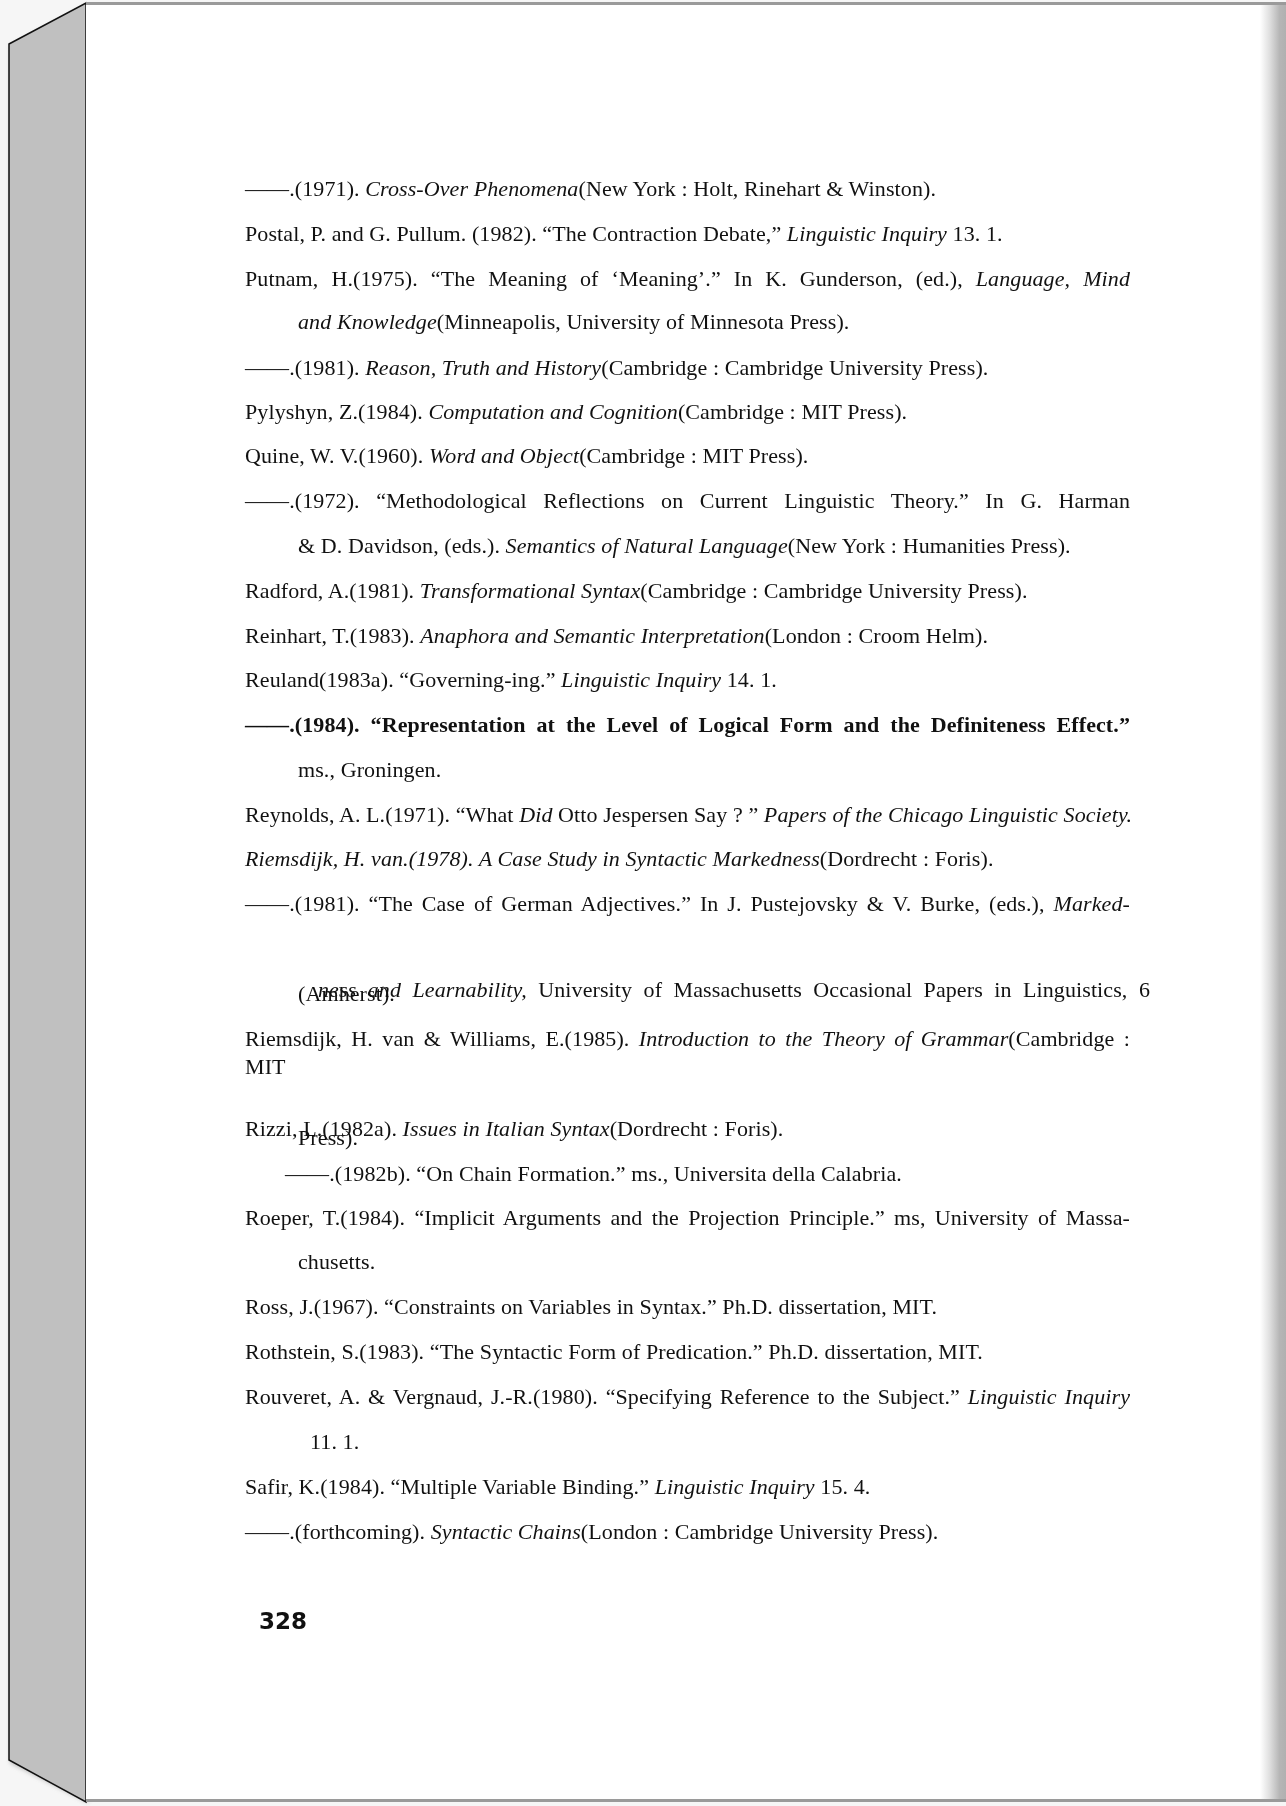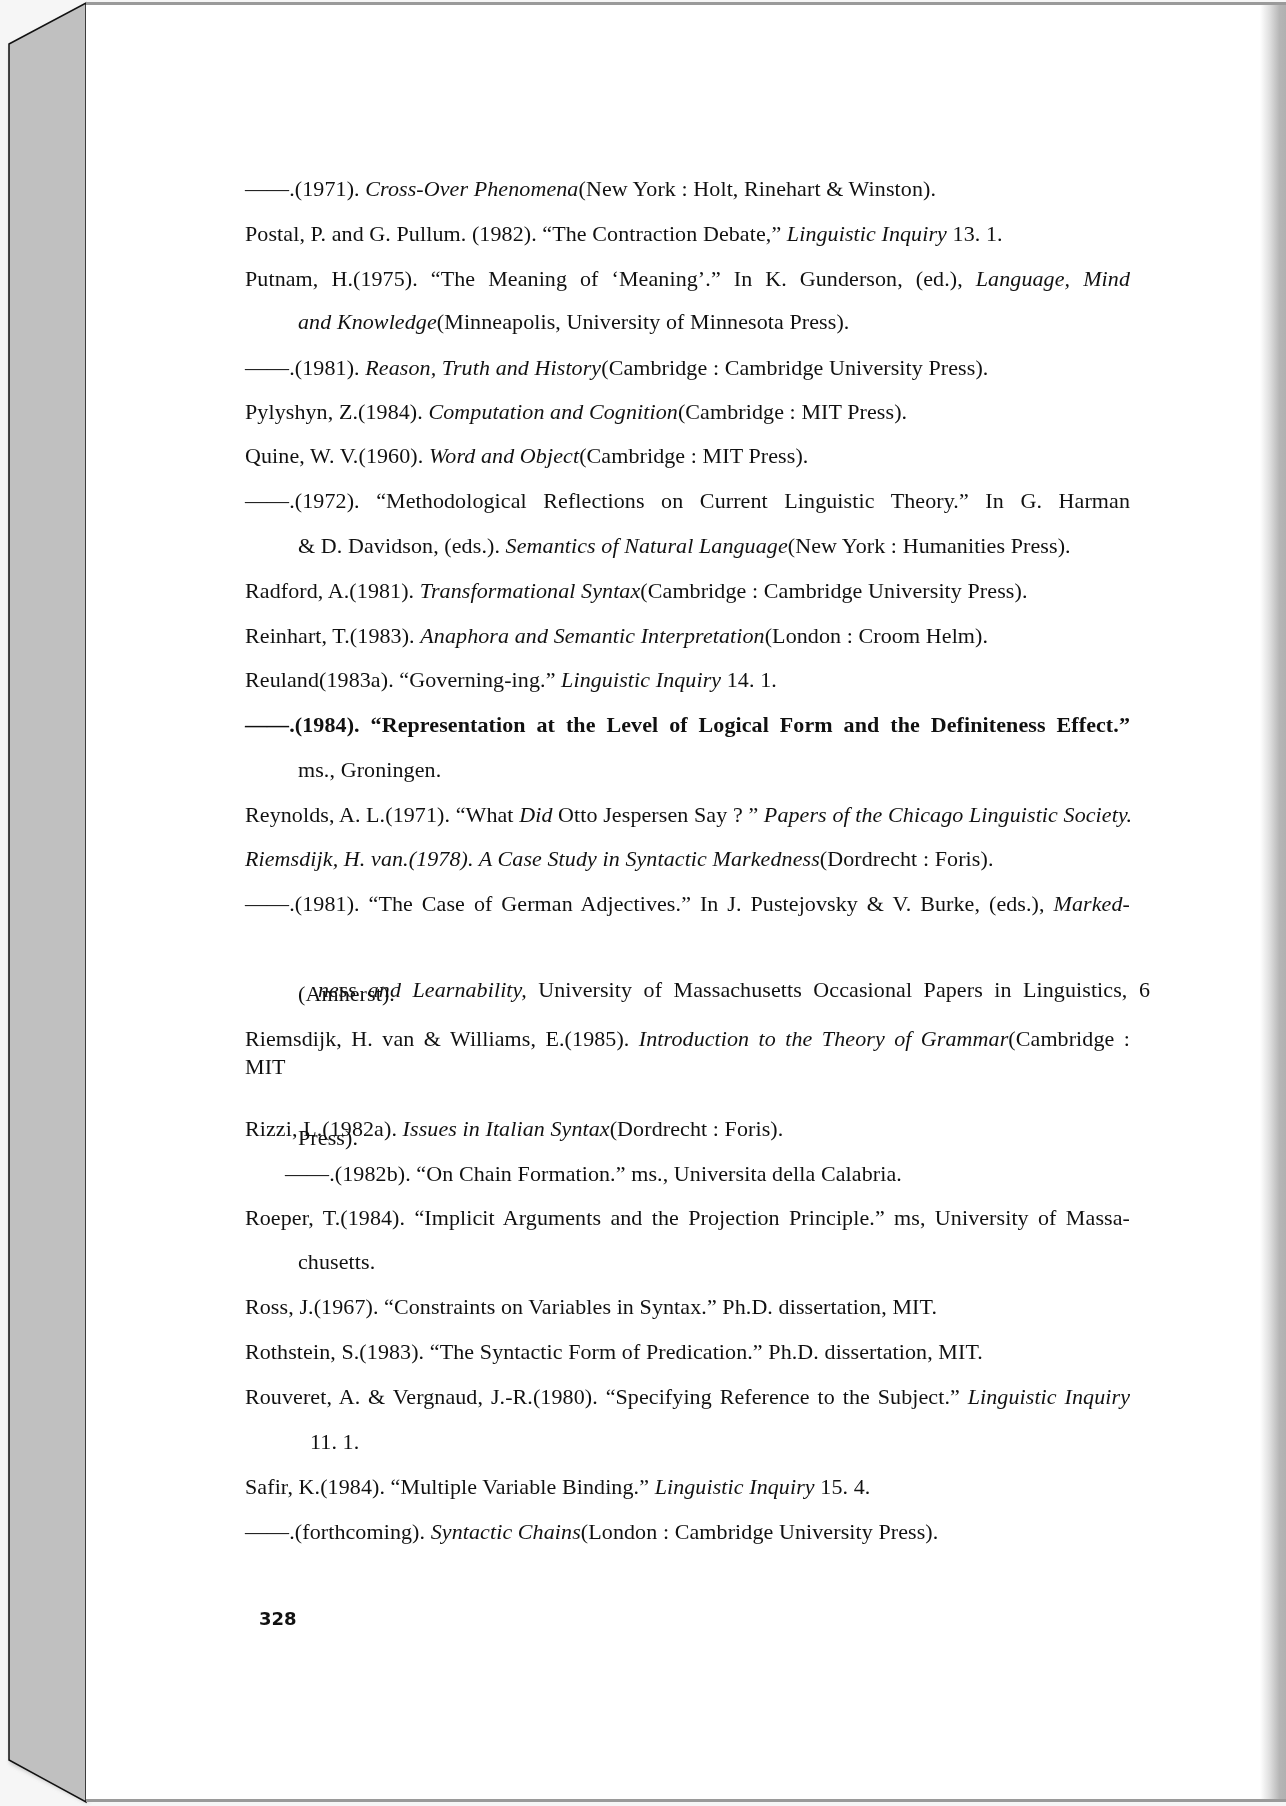--- a/index.html
+++ b/index.html
@@ -26,21 +26,21 @@
   }
   .line {
     position: absolute; font-size: 22px; line-height: 28px; white-space: nowrap;
     letter-spacing: 0.1px;
   }
   .line .it { font-style: italic; }
   .line.justify { text-align: justify; text-align-last: justify; }
   .page-number {
     position: absolute; left: 259px; top: 1608px;
     font-family: "DejaVu Sans", "Liberation Sans", sans-serif;
-    font-weight: bold; font-size: 18px; color: #111;
+    font-weight: bold; font-size: 23px; color: #111;
   }
 </style>
 </head>
 <body>
 
 <div class="book">
   <svg class="spine" width="1286" height="1806" viewBox="0 0 1286 1806">
     <defs>
       <filter id="sh" x="-10%" y="-10%" width="120%" height="120%">
         <feGaussianBlur stdDeviation="2"></feGaussianBlur>

